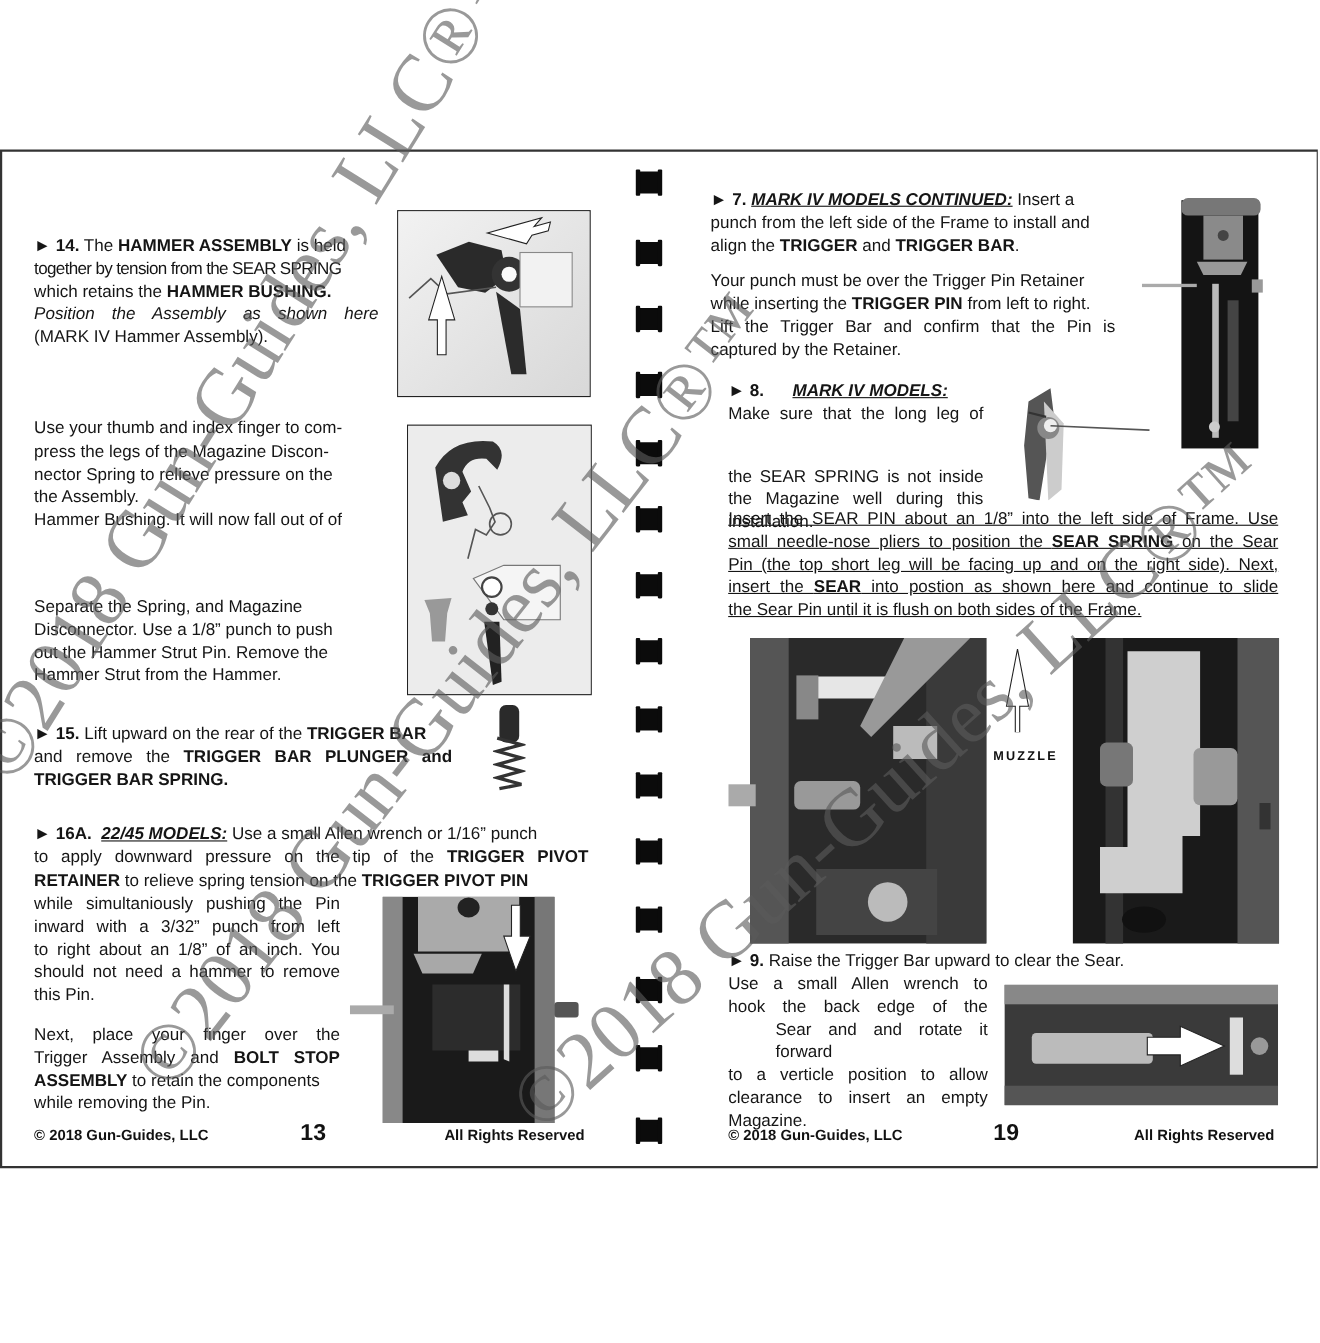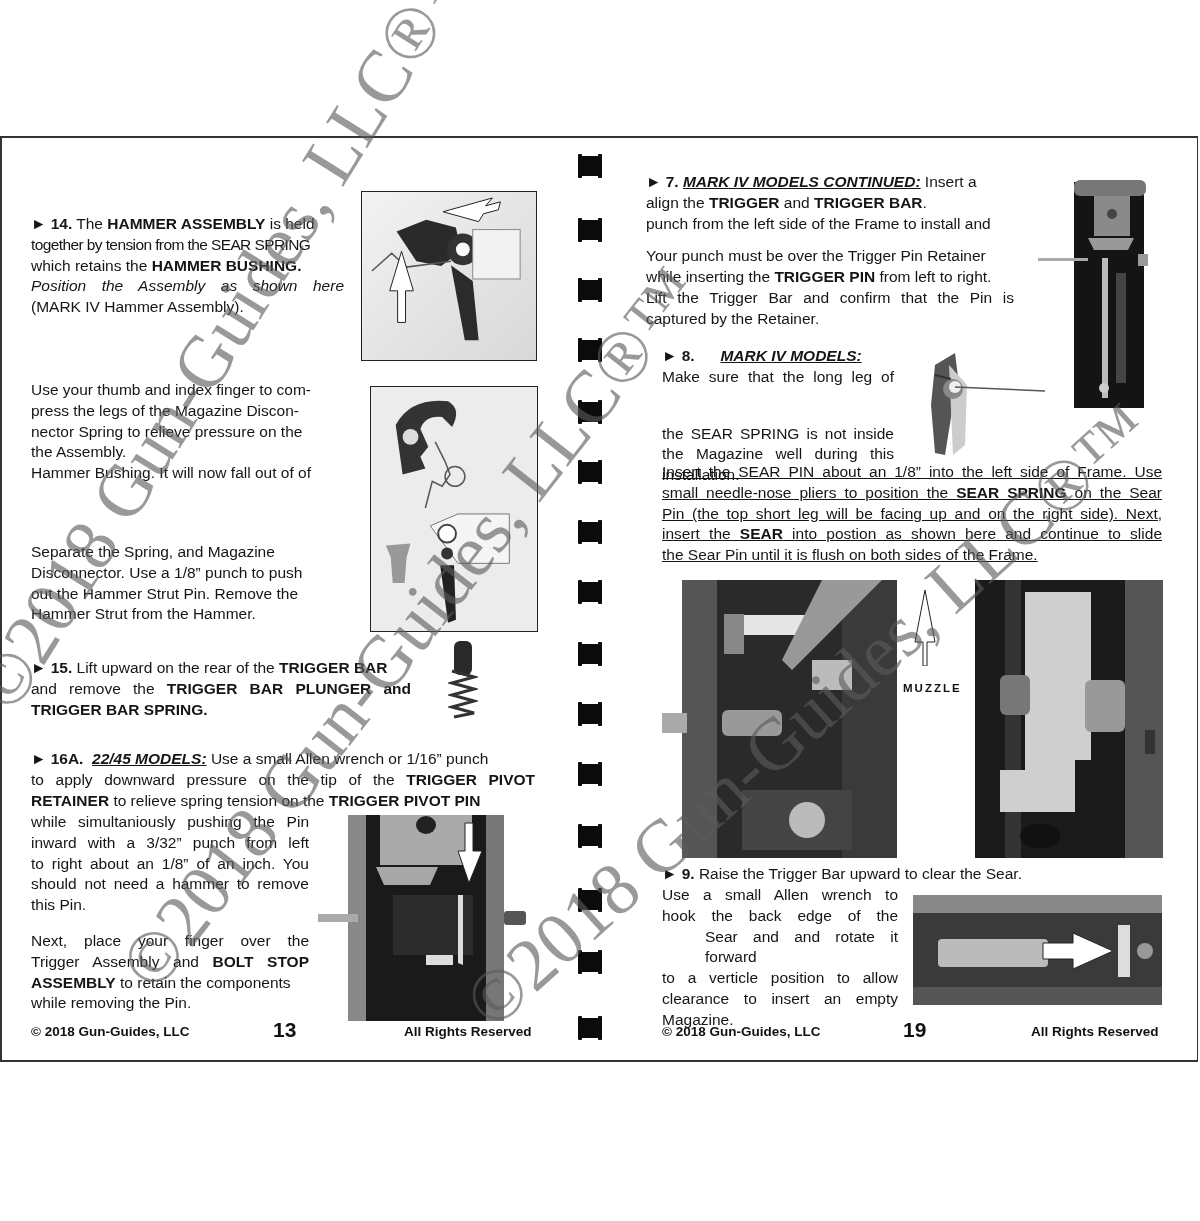--- a/index.html
+++ b/index.html
@@ -157,22 +157,22 @@
   <div class="coil" style="top:826px;"></div>
   <div class="coil" style="top:890px;"></div>
   <div class="coil" style="top:952px;"></div>
   <div class="coil" style="top:1018px;"></div>
 </div>
 
 <div>
 
   <div class="abs txt" style="left:646px; top:172px; width:368px;">
     <div><b>► 7.</b> <span class="bu">MARK IV MODELS CONTINUED:</span><span> Insert a</span></div>
+    <div>punch from the left side of the Frame to install and</div>
     <div><span>align the </span><b>TRIGGER</b><span> and </span><b>TRIGGER BAR</b><span>.</span></div>
-    <div>punch from the left side of the Frame to install and</div>
     <div style="height:12px;"></div>
     <div>Your punch must be over the Trigger Pin Retainer</div>
     <div><span>while inserting the </span><b>TRIGGER PIN</b><span> from left to right.</span></div>
     <div style="text-align:justify; text-align-last:justify;">Lift the Trigger Bar and confirm that the Pin is</div>
     <div>captured by the Retainer.</div>
   </div>
 
   <div class="photo" style="left:1038px; top:178px; width:120px; height:230px;">
     <svg viewBox="0 0 120 230">
       <rect x="36" y="4" width="70" height="226" fill="#141414"></rect>

